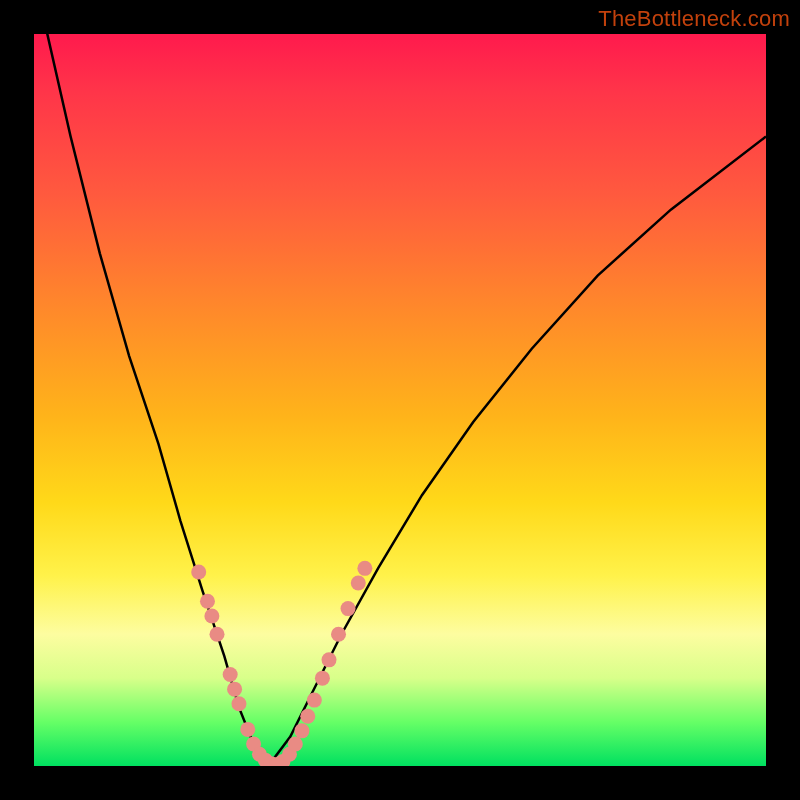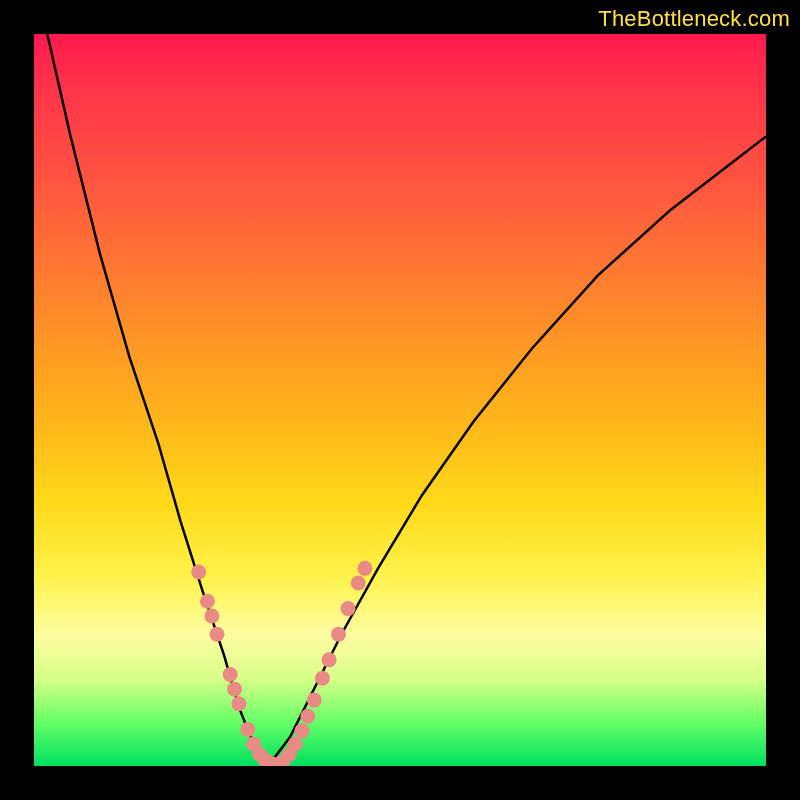--- a/index.html
+++ b/index.html
@@ -36,21 +36,21 @@
       #fdfda0 82%,
       #d8ff8a 88%,
       #66ff66 94%,
       #00e060 100%
     );
   }
   .watermark {
     position: absolute;
     top: 6px;
     right: 10px;
-    color: #fde047;
+    color: #c2410c;
     font-size: 22px;
     letter-spacing: 0.2px;
     font-family: Arial, Helvetica, sans-serif;
   }
   svg.curves {
     position: absolute;
     left: 0;
     top: 0;
     width: 732px;
     height: 732px;

